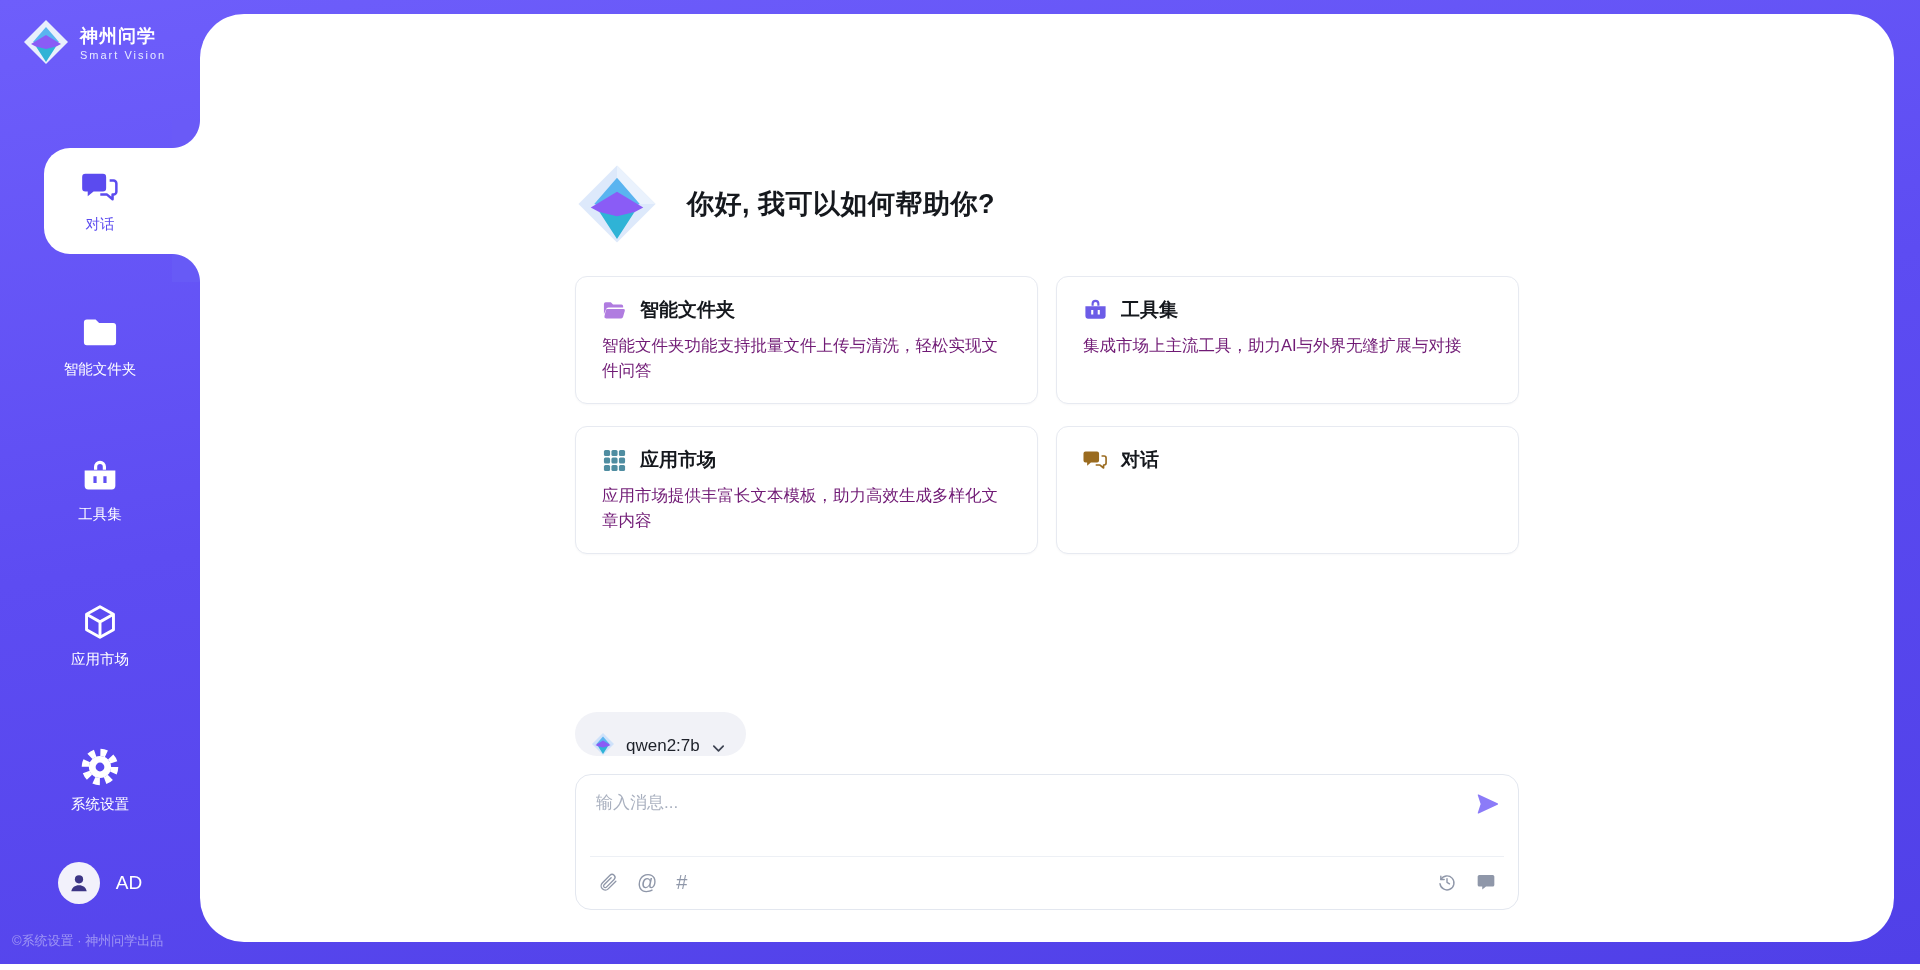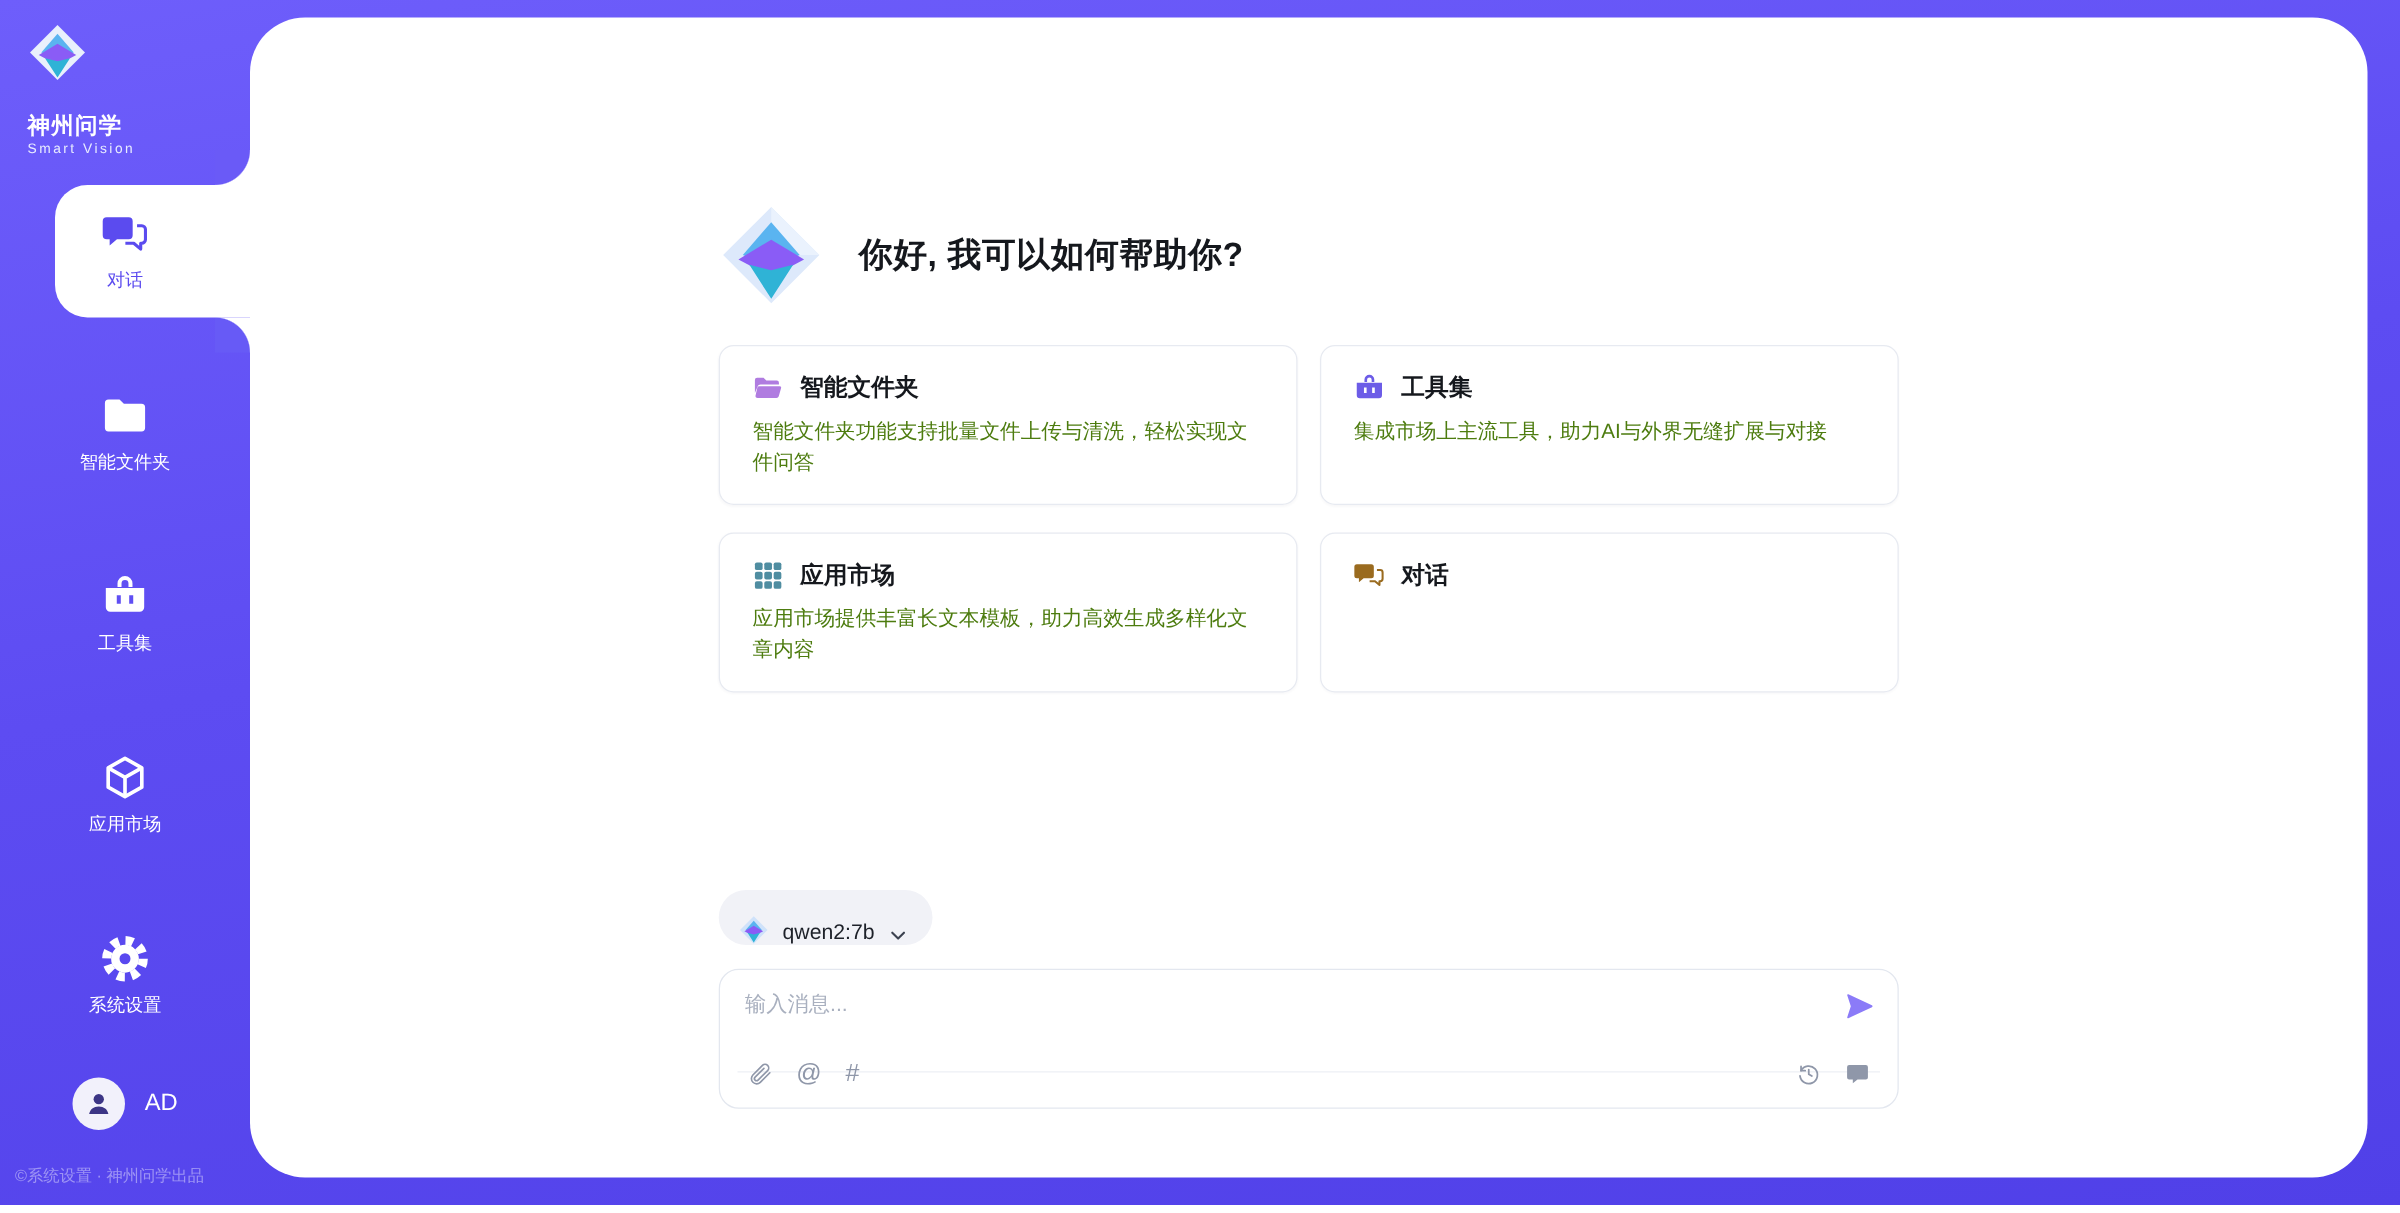--- a/index.html
+++ b/index.html
@@ -4,21 +4,21 @@
 <style>
   * { margin:0; padding:0; box-sizing:border-box; }
   html,body { width:1920px; height:970px; overflow:hidden; background:#fff;
     font-family:"Liberation Sans","DejaVu Sans",sans-serif; }
 
   .app { position:absolute; left:0; top:0; width:1920px; height:964px;
     background:linear-gradient(170deg,#6e5efb 0%,#5d4cf2 45%,#5040e8 100%); }
 
   
   .sidebar { position:absolute; left:0; top:0; width:200px; height:964px; }
-  .brand { position:absolute; left:22px; top:18px; display:flex; gap:22px;flex-direction:column; }
+  .brand { position:absolute; left:22px; top:18px; display:flex; align-items:center; gap:10px; }
   .brand .logo { width:48px; height:48px; }
   .brand-name { color:#fff; font-size:18px; font-weight:700; letter-spacing:1px; }
   .brand-sub { color:#e8ecff; font-size:11px; letter-spacing:2px; margin-top:1px; }
 
   .nav { position:absolute; left:0; top:128px; width:200px; }
   .nav-item { position:relative; height:145px; display:flex; flex-direction:column;
     align-items:center; justify-content:center; gap:9px; cursor:pointer; color:#fff; }
   .nav-item .nav-icon { width:38px; height:38px; }
   .nav-item .nav-label { font-size:14.5px; }
 
@@ -48,29 +48,29 @@
   .greeting { display:flex; align-items:center; gap:28px; height:84px; }
   .greeting .hero-logo { width:84px; height:84px; }
   .greeting h1 { font-size:27px; font-weight:700; color:#15181d; letter-spacing:.5px; }
 
   .cards { display:grid; grid-template-columns:1fr 1fr; gap:22px 18px; margin-top:30px; }
   .card { border:1px solid #e7eaf1; border-radius:12px; background:#fff;
     padding:20px 26px; min-height:128px; cursor:pointer; box-shadow:0 1px 2px rgba(20,30,60,.03); }
   .card-head { display:flex; align-items:center; gap:13px; }
   .card-head svg { width:25px; height:25px; }
   .card-title { font-size:19px; font-weight:700; color:#15181d; }
-  .card-desc { margin-top:10px; font-size:16.5px; color:#4d7c0f; line-height:1.5; }
+  .card-desc { margin-top:10px; font-size:16.5px; color:#701a75; line-height:1.5; }
 
   .model-pill { margin-top:158px; display:inline-flex; align-items:flex-end; gap:11px;
     height:44px; padding:0 20px 0 16px; background:#f1f2f7; border-radius:24px; cursor:pointer; }
   .model-pill .mini-logo { width:24px; height:24px; }
   .model-name { font-size:17px; color:#1d2129; }
   .chevron svg { width:15px; height:15px; display:block; margin-top:2px; }
 
-  .composer { position:relative; margin-top:14px; width:944px; height:112px;
+  .composer { position:relative; margin-top:14px; width:944px; height:136px;
     border:1.5px solid #e3e7ef; border-radius:16px; background:#fff; }
   .composer textarea { position:absolute; left:20px; top:16px; width:840px; height:58px;
     border:none; outline:none; resize:none; font:17px "Liberation Sans","DejaVu Sans",sans-serif;
     color:#333; background:transparent; }
   .composer textarea::placeholder { color:#a9b0bf; }
   .send-btn { position:absolute; right:16px; top:16px; width:28px; height:28px;
     border:none; background:transparent; cursor:pointer; padding:0; }
   .send-btn svg { width:26px; height:26px; }
   .composer-divider { position:absolute; left:14px; right:14px; top:81px;
     border-top:1px solid #edf0f5; }

